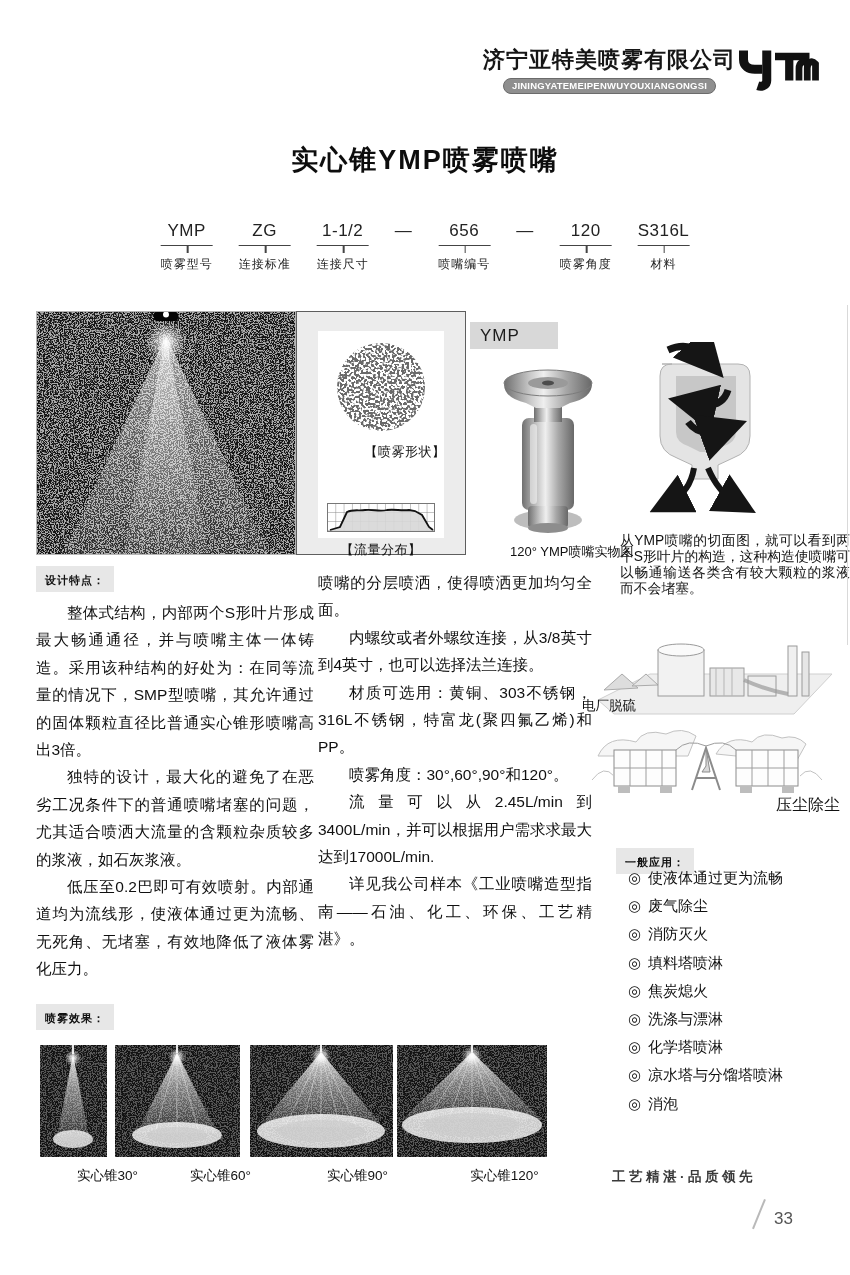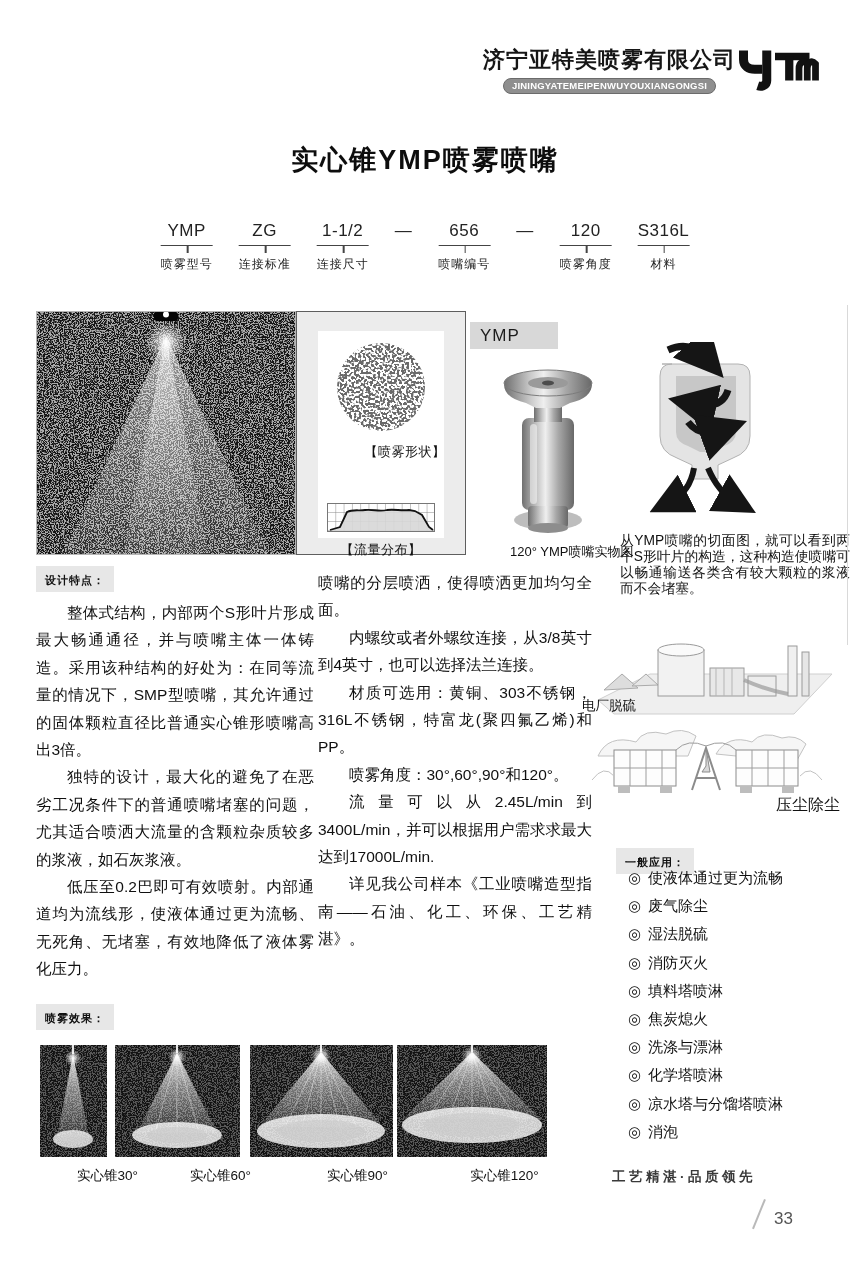--- a/index.html
+++ b/index.html
@@ -294,21 +294,20 @@
       <path d="M122 26 q-18 -8 -30 4 M122 26 q18 -8 30 4" fill="none" stroke="#9d9d9d"></path>
       <path d="M8 60 q12 -16 22 -4 M238 60 q-12 -16 -22 -4" fill="none" stroke="#c2c2c2"></path>
     </svg>
   </div>
   <div class="abs dust-cap">压尘除尘</div>
 
   <span class="abs sec-head apps-head">一般应用：</span>
   <ul class="abs apps-list">
     <li><span class="bullet">◎</span><span>使液体通过更为流畅</span></li>
     <li><span class="bullet">◎</span><span>废气除尘</span></li>
-    <li><span class="bullet">◎</span><span>湿法脱硫</span></li>
     <li><span class="bullet">◎</span><span>消防灭火</span></li>
     <li><span class="bullet">◎</span><span>填料塔喷淋</span></li>
     <li><span class="bullet">◎</span><span>焦炭熄火</span></li>
     <li><span class="bullet">◎</span><span>洗涤与漂淋</span></li>
     <li><span class="bullet">◎</span><span>化学塔喷淋</span></li>
     <li><span class="bullet">◎</span><span>凉水塔与分馏塔喷淋</span></li>
     <li><span class="bullet">◎</span><span>消泡</span></li>
   </ul>
 
   <span class="abs sec-head fx-head">喷雾效果：</span>

